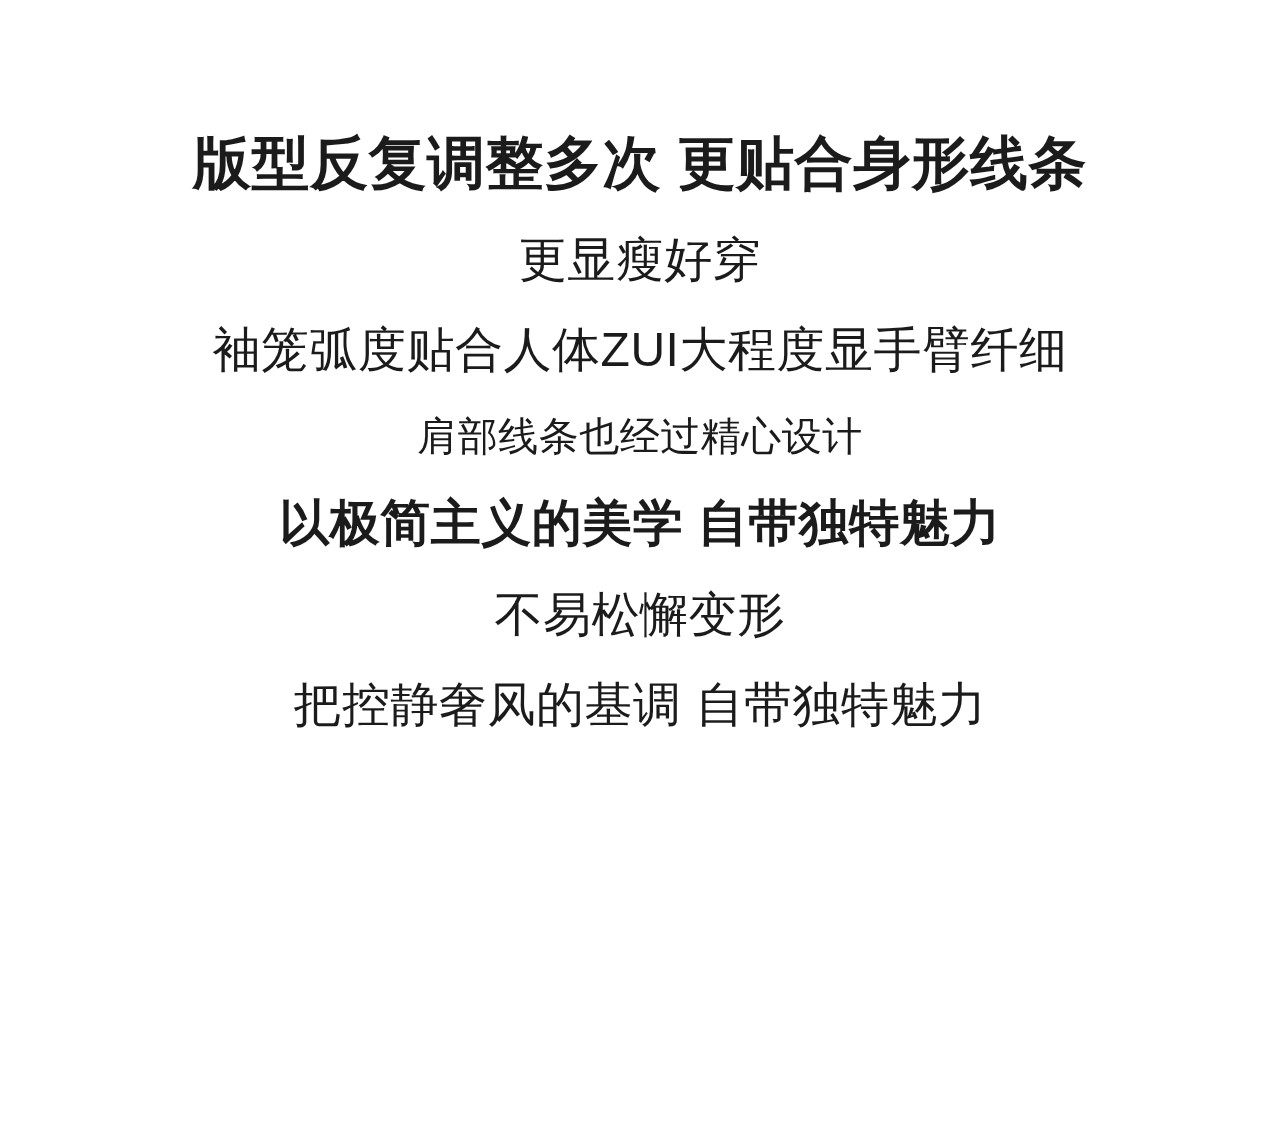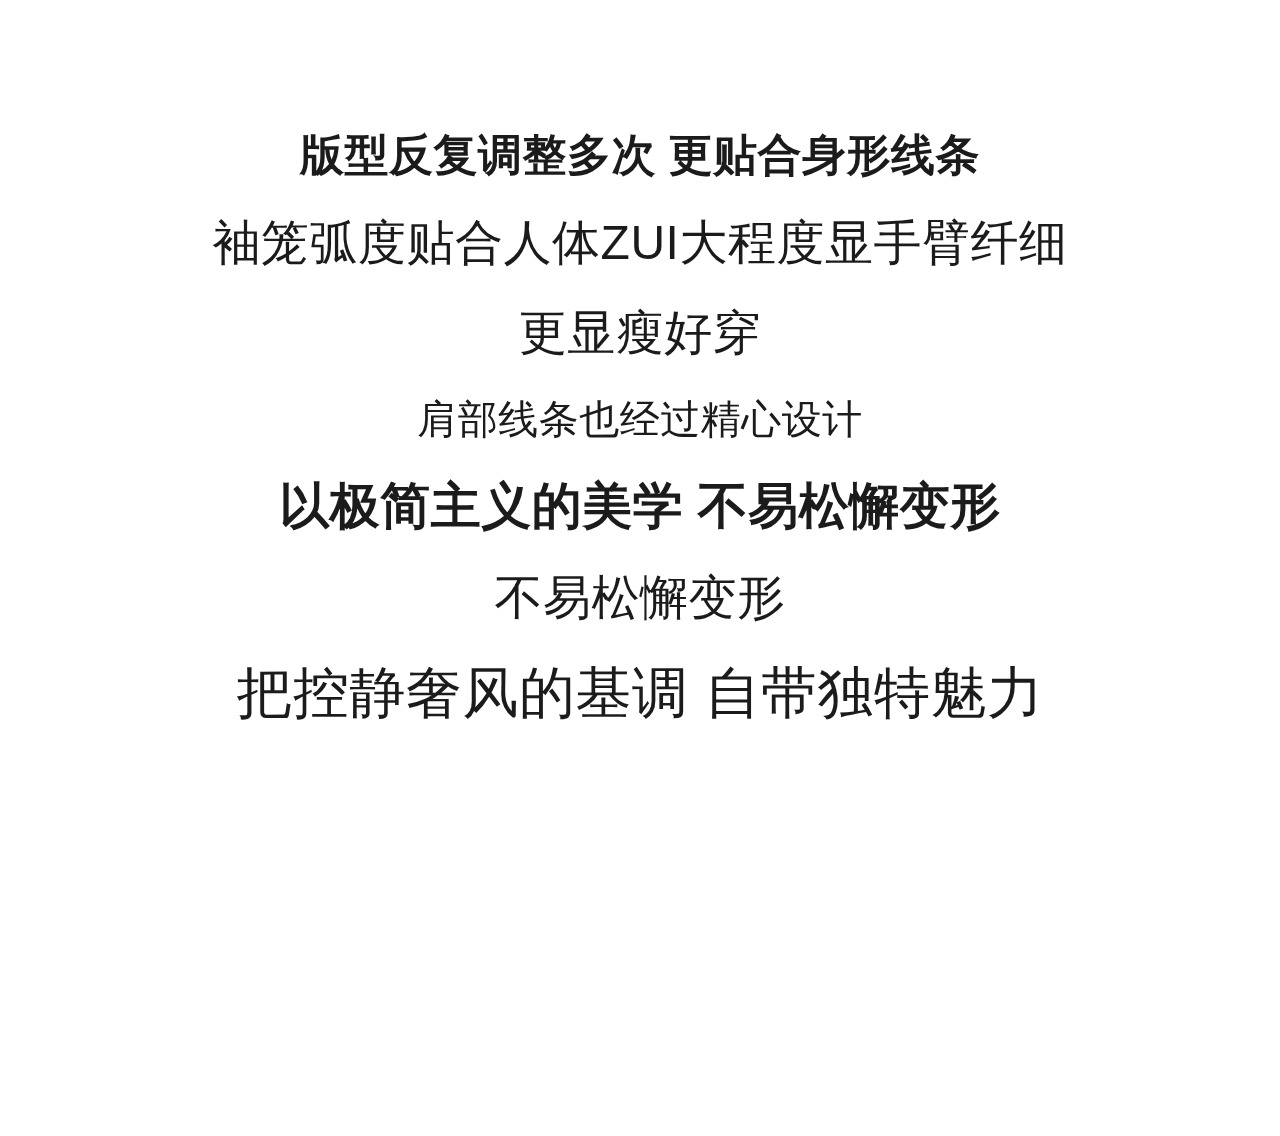--- a/index.html
+++ b/index.html
@@ -33,42 +33,42 @@
   }
   .line + .line {
     margin-top: 32px;
   }
   .w-bold {
     font-weight: 700;
   }
   .w-regular {
     font-weight: 400;
   }
-  .s-1 { font-size: 44px; }
+  .s-1 { font-size: 58px; }
   .s-2 { font-size: 48px; }
   .s-3 { font-size: 48px; }
   .s-4 { font-size: 40px; }
   .s-5 { font-size: 48px; }
   .s-6 { font-size: 50px; }
   .s-7 { font-size: 48px; }
-  .s-8 { font-size: 56px; }
+  .s-8 { font-size: 48px; }
 </style>
 </head>
 <body>
 
 <div class="page">
 
   <div class="line s-1 w-bold">版型反复调整多次 更贴合身形线条</div>
 
+  <div class="line s-2 w-regular">更显瘦好穿</div>
+
   <div class="line s-3 w-regular">袖笼弧度贴合人体ZUI大程度显手臂纤细</div>
-
-  <div class="line s-2 w-regular">更显瘦好穿</div>
 
   <div class="line s-4 w-regular">肩部线条也经过精心设计</div>
 
 
-  <div class="line s-6 w-bold">以极简主义的美学 不易松懈变形</div>
+  <div class="line s-6 w-bold">以极简主义的美学 自带独特魅力</div>
 
   <div class="line s-7 w-regular">不易松懈变形</div>
 
   <div class="line s-8 w-regular">把控静奢风的基调 自带独特魅力</div>
 
 </div>
 
 </body></html>

